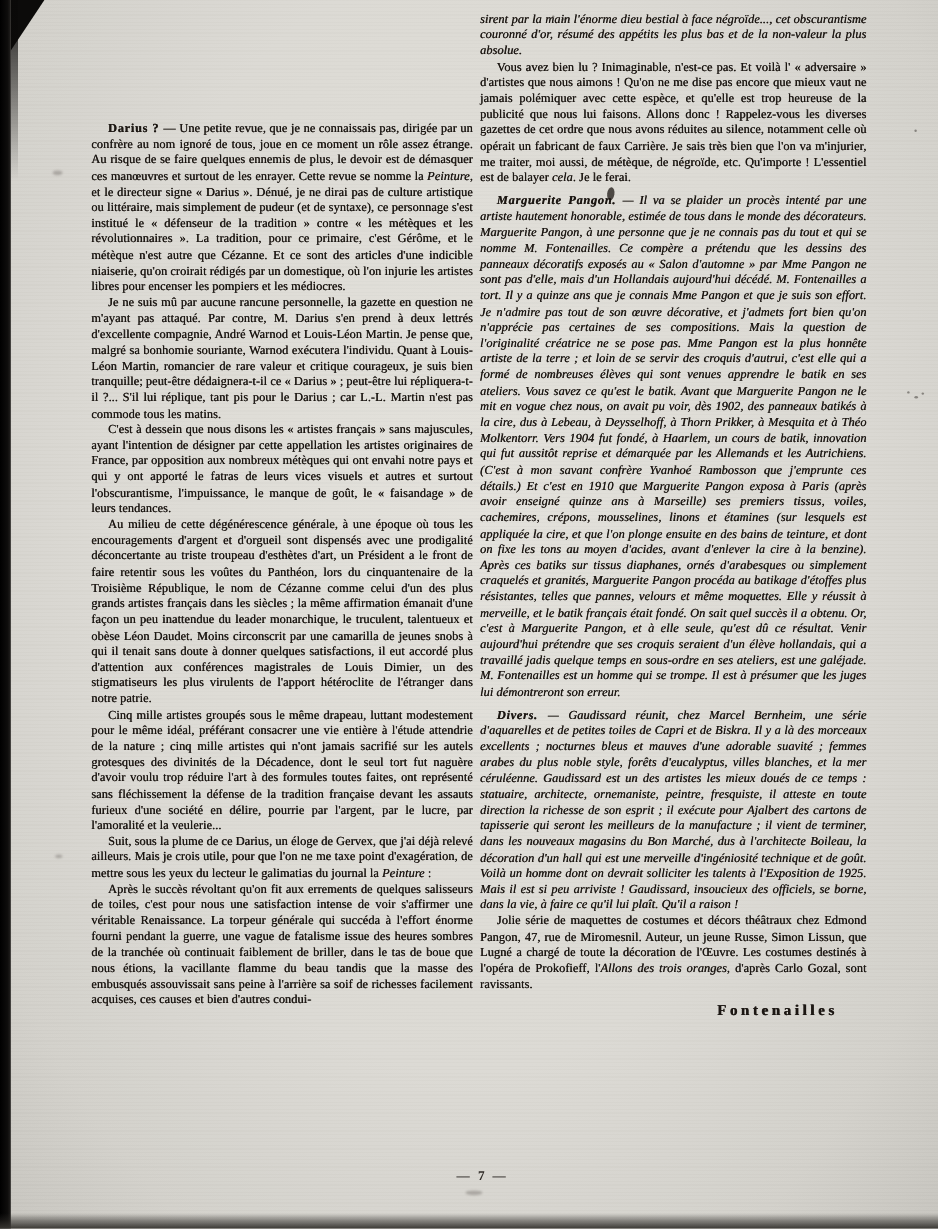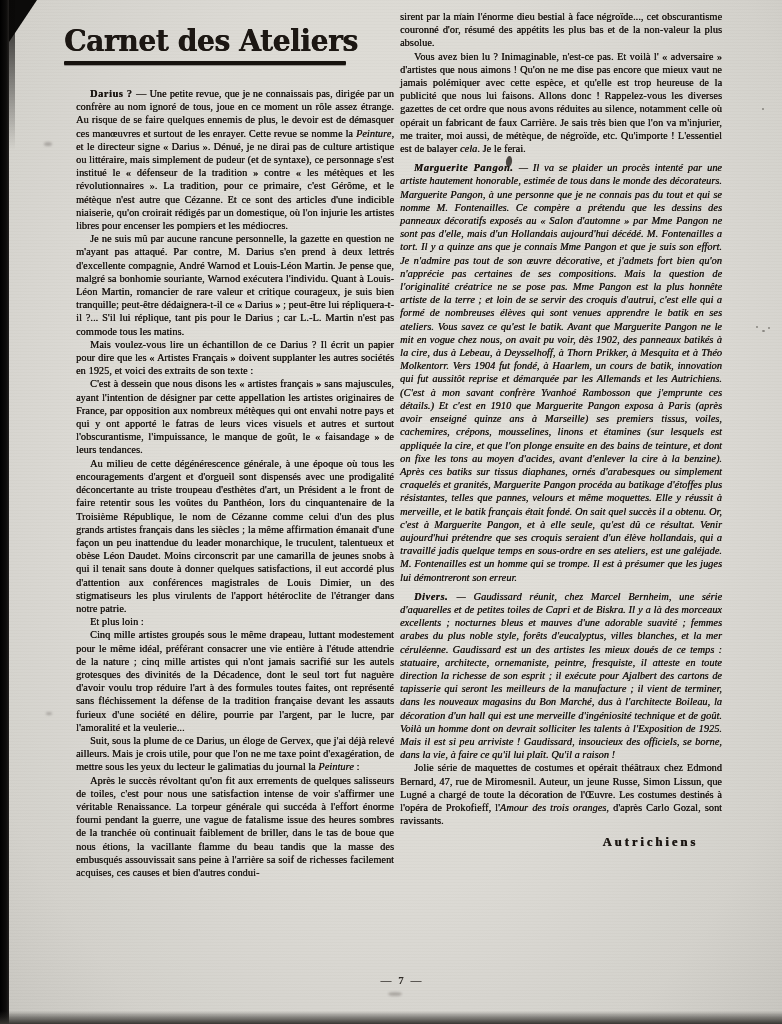--- a/index.html
+++ b/index.html
@@ -20,25 +20,25 @@
     text-shadow:.4px 0 0 currentColor;
   }
   .rule{width:282px;height:4px;background:#16120e;margin-top:3px;border-radius:1px;box-shadow:0 1px 0 rgba(22,18,14,.35);}
   
   .col{
     position:absolute;text-align:justify;
     font-size:10.3px;line-height:13.2px;letter-spacing:.05px;
     text-shadow:.25px 0 0 currentColor;
     hyphens:auto;-webkit-hyphens:auto;
   }
-  .col-left{left:76px;top:87px;width:318px;}
+  .col-left{left:76px;top:101px;width:318px;}
   .col-right{left:400px;top:10px;width:322px;}
   .col p{margin:0;text-indent:14px;}
   .col p[data-kind="quote"]{}
-  .col p[data-kind="quote-cont"]{text-indent:0;}
+  .col p[data-kind="quote-cont"]{font-style:italic;text-indent:0;}
   .col p[data-kind="section"]{margin-top:6px;font-style:italic;}
   .col p[data-kind="signature"]{text-align:right;padding-right:24px;margin-top:9px;text-indent:0;}
   .col .b{font-weight:700;letter-spacing:.6px;}
   .col .i{font-style:italic;}
   .col p[data-kind="signature"] .b{font-size:12.5px;letter-spacing:3px;text-shadow:.5px 0 0 currentColor;}
   
   .pagenum{
     position:absolute;left:372px;top:974px;width:60px;text-align:center;
     font-size:11px;font-weight:700;color:#2e2a26;filter:blur(.3px);letter-spacing:2px;
   }
@@ -59,43 +59,37 @@
   .smudge{position:absolute;background:rgba(60,55,50,.28);border-radius:50%;filter:blur(1px);}
   .smudge-1{left:44px;top:142px;width:8px;height:4px;}
   .smudge-2{left:46px;top:712px;width:6px;height:3px;}
   .smudge-3{left:388px;top:992px;width:14px;height:4px;}
 </style>
 </head>
 <body>
 
 <div class="page">
 
-  <div class="masthead">
-    <h1>Carnet des Ateliers</h1>
-    <div class="rule"></div>
-  </div>
 
   <div class="col col-left">
       <p data-kind="text"><span class="b">Darius ? </span><span>— Une petite revue, que je ne connaissais pas, dirigée par un confrère au nom ignoré de tous, joue en ce moment un rôle assez étrange. Au risque de se faire quelques ennemis de plus, le devoir est de démasquer ces manœuvres et surtout de les enrayer. Cette revue se nomme la </span><span class="i">Peinture</span><span>, et le directeur signe « Darius ». Dénué, je ne dirai pas de culture artistique ou littéraire, mais simplement de pudeur (et de syntaxe), ce personnage s'est institué le « défenseur de la tradition » contre « les métèques et les révolutionnaires ». La tradition, pour ce primaire, c'est Gérôme, et le métèque n'est autre que Cézanne. Et ce sont des articles d'une indicible niaiserie, qu'on croirait rédigés par un domestique, où l'on injurie les artistes libres pour encenser les pompiers et les médiocres.</span></p>
       <p data-kind="text"><span>Je ne suis mû par aucune rancune personnelle, la gazette en question ne m'ayant pas attaqué. Par contre, M. Darius s'en prend à deux lettrés d'excellente compagnie, André Warnod et Louis-Léon Martin. Je pense que, malgré sa bonhomie souriante, Warnod exécutera l'individu. Quant à Louis-Léon Martin, romancier de rare valeur et critique courageux, je suis bien tranquille; peut-être dédaignera-t-il ce « Darius » ; peut-être lui répliquera-t-il ?... S'il lui réplique, tant pis pour le Darius ; car L.-L. Martin n'est pas commode tous les matins.</span></p>
-      <p data-kind="text"><span>Mais voulez-vous lire un échantillon de ce Darius ? Il écrit un papier pour dire que les « Artistes Français » doivent supplanter les autres sociétés en 1925, et voici des extraits de son texte :</span></p>
       <p data-kind="quote"><span>C'est à dessein que nous disons les « artistes français » sans majuscules, ayant l'intention de désigner par cette appellation les artistes originaires de France, par opposition aux nombreux métèques qui ont envahi notre pays et qui y ont apporté le fatras de leurs vices visuels et autres et surtout l'obscurantisme, l'impuissance, le manque de goût, le « faisandage » de leurs tendances.</span></p>
       <p data-kind="quote"><span>Au milieu de cette dégénérescence générale, à une époque où tous les encouragements d'argent et d'orgueil sont dispensés avec une prodigalité déconcertante au triste troupeau d'esthètes d'art, un Président a le front de faire retentir sous les voûtes du Panthéon, lors du cinquantenaire de la Troisième République, le nom de Cézanne comme celui d'un des plus grands artistes français dans les siècles ; la même affirmation émanait d'une façon un peu inattendue du leader monarchique, le truculent, talentueux et obèse Léon Daudet. Moins circonscrit par une camarilla de jeunes snobs à qui il tenait sans doute à donner quelques satisfactions, il eut accordé plus d'attention aux conférences magistrales de Louis Dimier, un des stigmatiseurs les plus virulents de l'apport hétéroclite de l'étranger dans notre patrie.</span></p>
-      <p data-kind="text"><span>Et plus loin :</span></p>
       <p data-kind="quote"><span>Cinq mille artistes groupés sous le même drapeau, luttant modestement pour le même idéal, préférant consacrer une vie entière à l'étude attendrie de la nature ; cinq mille artistes qui n'ont jamais sacrifié sur les autels grotesques des divinités de la Décadence, dont le seul tort fut naguère d'avoir voulu trop réduire l'art à des formules toutes faites, ont représenté sans fléchissement la défense de la tradition française devant les assauts furieux d'une société en délire, pourrie par l'argent, par le lucre, par l'amoralité et la veulerie...</span></p>
       <p data-kind="text"><span>Suit, sous la plume de ce Darius, un éloge de Gervex, que j'ai déjà relevé ailleurs. Mais je crois utile, pour que l'on ne me taxe point d'exagération, de mettre sous les yeux du lecteur le galimatias du journal la </span><span class="i">Peinture</span><span> :</span></p>
       <p data-kind="quote"><span>Après le succès révoltant qu'on fit aux errements de quelques salisseurs de toiles, c'est pour nous une satisfaction intense de voir s'affirmer une véritable Renaissance. La torpeur générale qui succéda à l'effort énorme fourni pendant la guerre, une vague de fatalisme issue des heures sombres de la tranchée où continuait faiblement de briller, dans le tas de boue que nous étions, la vacillante flamme du beau tandis que la masse des embusqués assouvissait sans peine à l'arrière sa soif de richesses facilement acquises, ces causes et bien d'autres condui-</span></p>
     </div>
   <div class="col col-right">
       <p data-kind="quote-cont"><span>sirent par la main l'énorme dieu bestial à face négroïde..., cet obscurantisme couronné d'or, résumé des appétits les plus bas et de la non-valeur la plus absolue.</span></p>
       <p data-kind="text"><span>Vous avez bien lu ? Inimaginable, n'est-ce pas. Et voilà l' « adversaire » d'artistes que nous aimons ! Qu'on ne me dise pas encore que mieux vaut ne jamais polémiquer avec cette espèce, et qu'elle est trop heureuse de la publicité que nous lui faisons. Allons donc ! Rappelez-vous les diverses gazettes de cet ordre que nous avons réduites au silence, notamment celle où opérait un fabricant de faux Carrière. Je sais très bien que l'on va m'injurier, me traiter, moi aussi, de métèque, de négroïde, etc. Qu'importe ! L'essentiel est de balayer </span><span class="i">cela</span><span>. Je le ferai.</span></p>
       <p data-kind="section"><span class="b">Marguerite Pangon. </span><span>— Il va se plaider un procès intenté par une artiste hautement honorable, estimée de tous dans le monde des décorateurs. Marguerite Pangon, à une personne que je ne connais pas du tout et qui se nomme M. Fontenailles. Ce compère a prétendu que les dessins des panneaux décoratifs exposés au « Salon d'automne » par Mme Pangon ne sont pas d'elle, mais d'un Hollandais aujourd'hui décédé. M. Fontenailles a tort. Il y a quinze ans que je connais Mme Pangon et que je suis son effort. Je n'admire pas tout de son œuvre décorative, et j'admets fort bien qu'on n'apprécie pas certaines de ses compositions. Mais la question de l'originalité créatrice ne se pose pas. Mme Pangon est la plus honnête artiste de la terre ; et loin de se servir des croquis d'autrui, c'est elle qui a formé de nombreuses élèves qui sont venues apprendre le batik en ses ateliers. Vous savez ce qu'est le batik. Avant que Marguerite Pangon ne le mit en vogue chez nous, on avait pu voir, dès 1902, des panneaux batikés à la cire, dus à Lebeau, à Deysselhoff, à Thorn Prikker, à Mesquita et à Théo Molkentorr. Vers 1904 fut fondé, à Haarlem, un cours de batik, innovation qui fut aussitôt reprise et démarquée par les Allemands et les Autrichiens. (C'est à mon savant confrère Yvanhoé Rambosson que j'emprunte ces détails.) Et c'est en 1910 que Marguerite Pangon exposa à Paris (après avoir enseigné quinze ans à Marseille) ses premiers tissus, voiles, cachemires, crépons, mousselines, linons et étamines (sur lesquels est appliquée la cire, et que l'on plonge ensuite en des bains de teinture, et dont on fixe les tons au moyen d'acides, avant d'enlever la cire à la benzine). Après ces batiks sur tissus diaphanes, ornés d'arabesques ou simplement craquelés et granités, Marguerite Pangon procéda au batikage d'étoffes plus résistantes, telles que pannes, velours et même moquettes. Elle y réussit à merveille, et le batik français était fondé. On sait quel succès il a obtenu. Or, c'est à Marguerite Pangon, et à elle seule, qu'est dû ce résultat. Venir aujourd'hui prétendre que ses croquis seraient d'un élève hollandais, qui a travaillé jadis quelque temps en sous-ordre en ses ateliers, est une galéjade. M. Fontenailles est un homme qui se trompe. Il est à présumer que les juges lui démontreront son erreur.</span></p>
       <p data-kind="section"><span class="b">Divers. </span><span>— Gaudissard réunit, chez Marcel Bernheim, une série d'aquarelles et de petites toiles de Capri et de Biskra. Il y a là des morceaux excellents ; nocturnes bleus et mauves d'une adorable suavité ; femmes arabes du plus noble style, forêts d'eucalyptus, villes blanches, et la mer céruléenne. Gaudissard est un des artistes les mieux doués de ce temps : statuaire, architecte, ornemaniste, peintre, fresquiste, il atteste en toute direction la richesse de son esprit ; il exécute pour Ajalbert des cartons de tapisserie qui seront les meilleurs de la manufacture ; il vient de terminer, dans les nouveaux magasins du Bon Marché, dus à l'architecte Boileau, la décoration d'un hall qui est une merveille d'ingéniosité technique et de goût. Voilà un homme dont on devrait solliciter les talents à l'Exposition de 1925. Mais il est si peu arriviste ! Gaudissard, insoucieux des officiels, se borne, dans la vie, à faire ce qu'il lui plaît. Qu'il a raison !</span></p>
-      <p data-kind="text"><span>Jolie série de maquettes de costumes et opérait théâtraux chez Edmond Bernard, 47, rue de Miromesnil. Auteur, un jeune Russe, Simon Lissun, que Lugné a chargé de toute la décoration de l'Œuvre. Les costumes destinés à l'opéra de Prokofieff, l'</span><span class="i">Amour des trois oranges</span><span>, d'après Carlo Gozal, sont ravissants.</span></p>
-      <p data-kind="signature"><span class="b">Autrichiens</span></p>
+      <p data-kind="text"><span>Jolie série de maquettes de costumes et décors théâtraux chez Edmond Pangon, 47, rue de Miromesnil. Auteur, un jeune Russe, Simon Lissun, que Lugné a chargé de toute la décoration de l'Œuvre. Les costumes destinés à l'opéra de Prokofieff, l'</span><span class="i">Allons des trois oranges</span><span>, d'après Carlo Gozal, sont ravissants.</span></p>
+      <p data-kind="signature"><span class="b">Fontenailles</span></p>
     </div>
 
   <div class="pagenum">— 7 —</div>
 
   <div class="edge-left"></div>
   <div class="edge-corner"></div>
   <div class="edge-corner2"></div>
   <div class="edge-bottom"></div>
 
   <div class="blot blot-1"></div>

